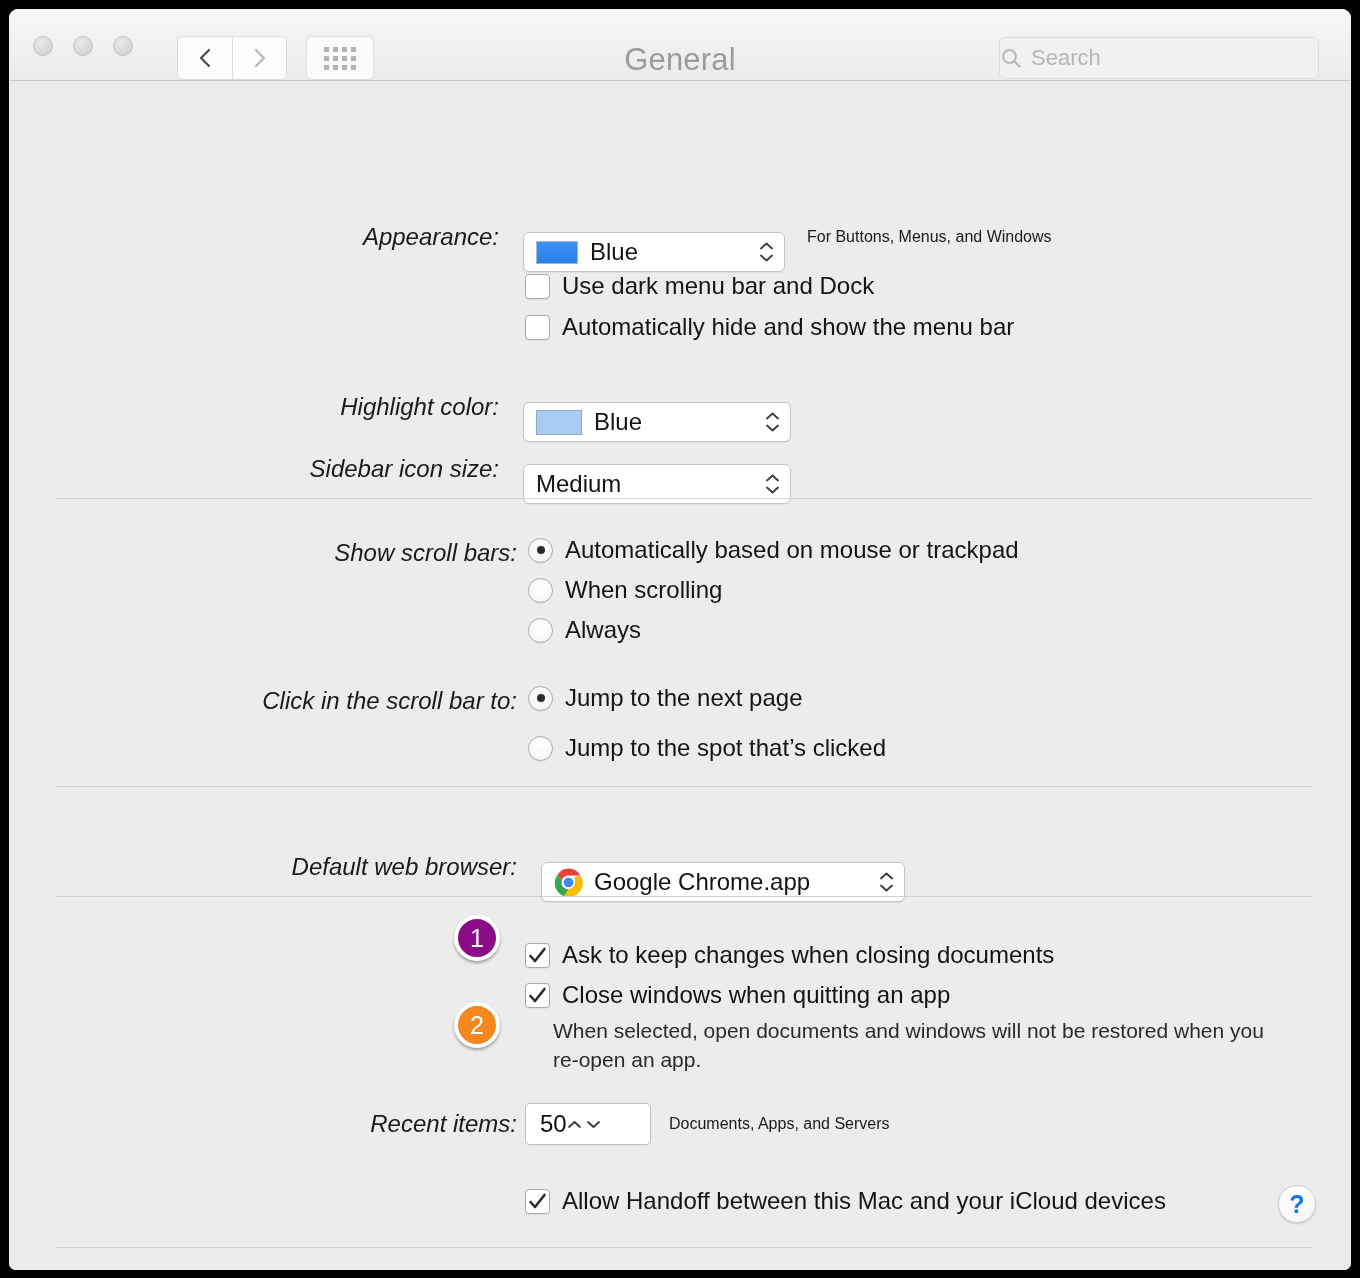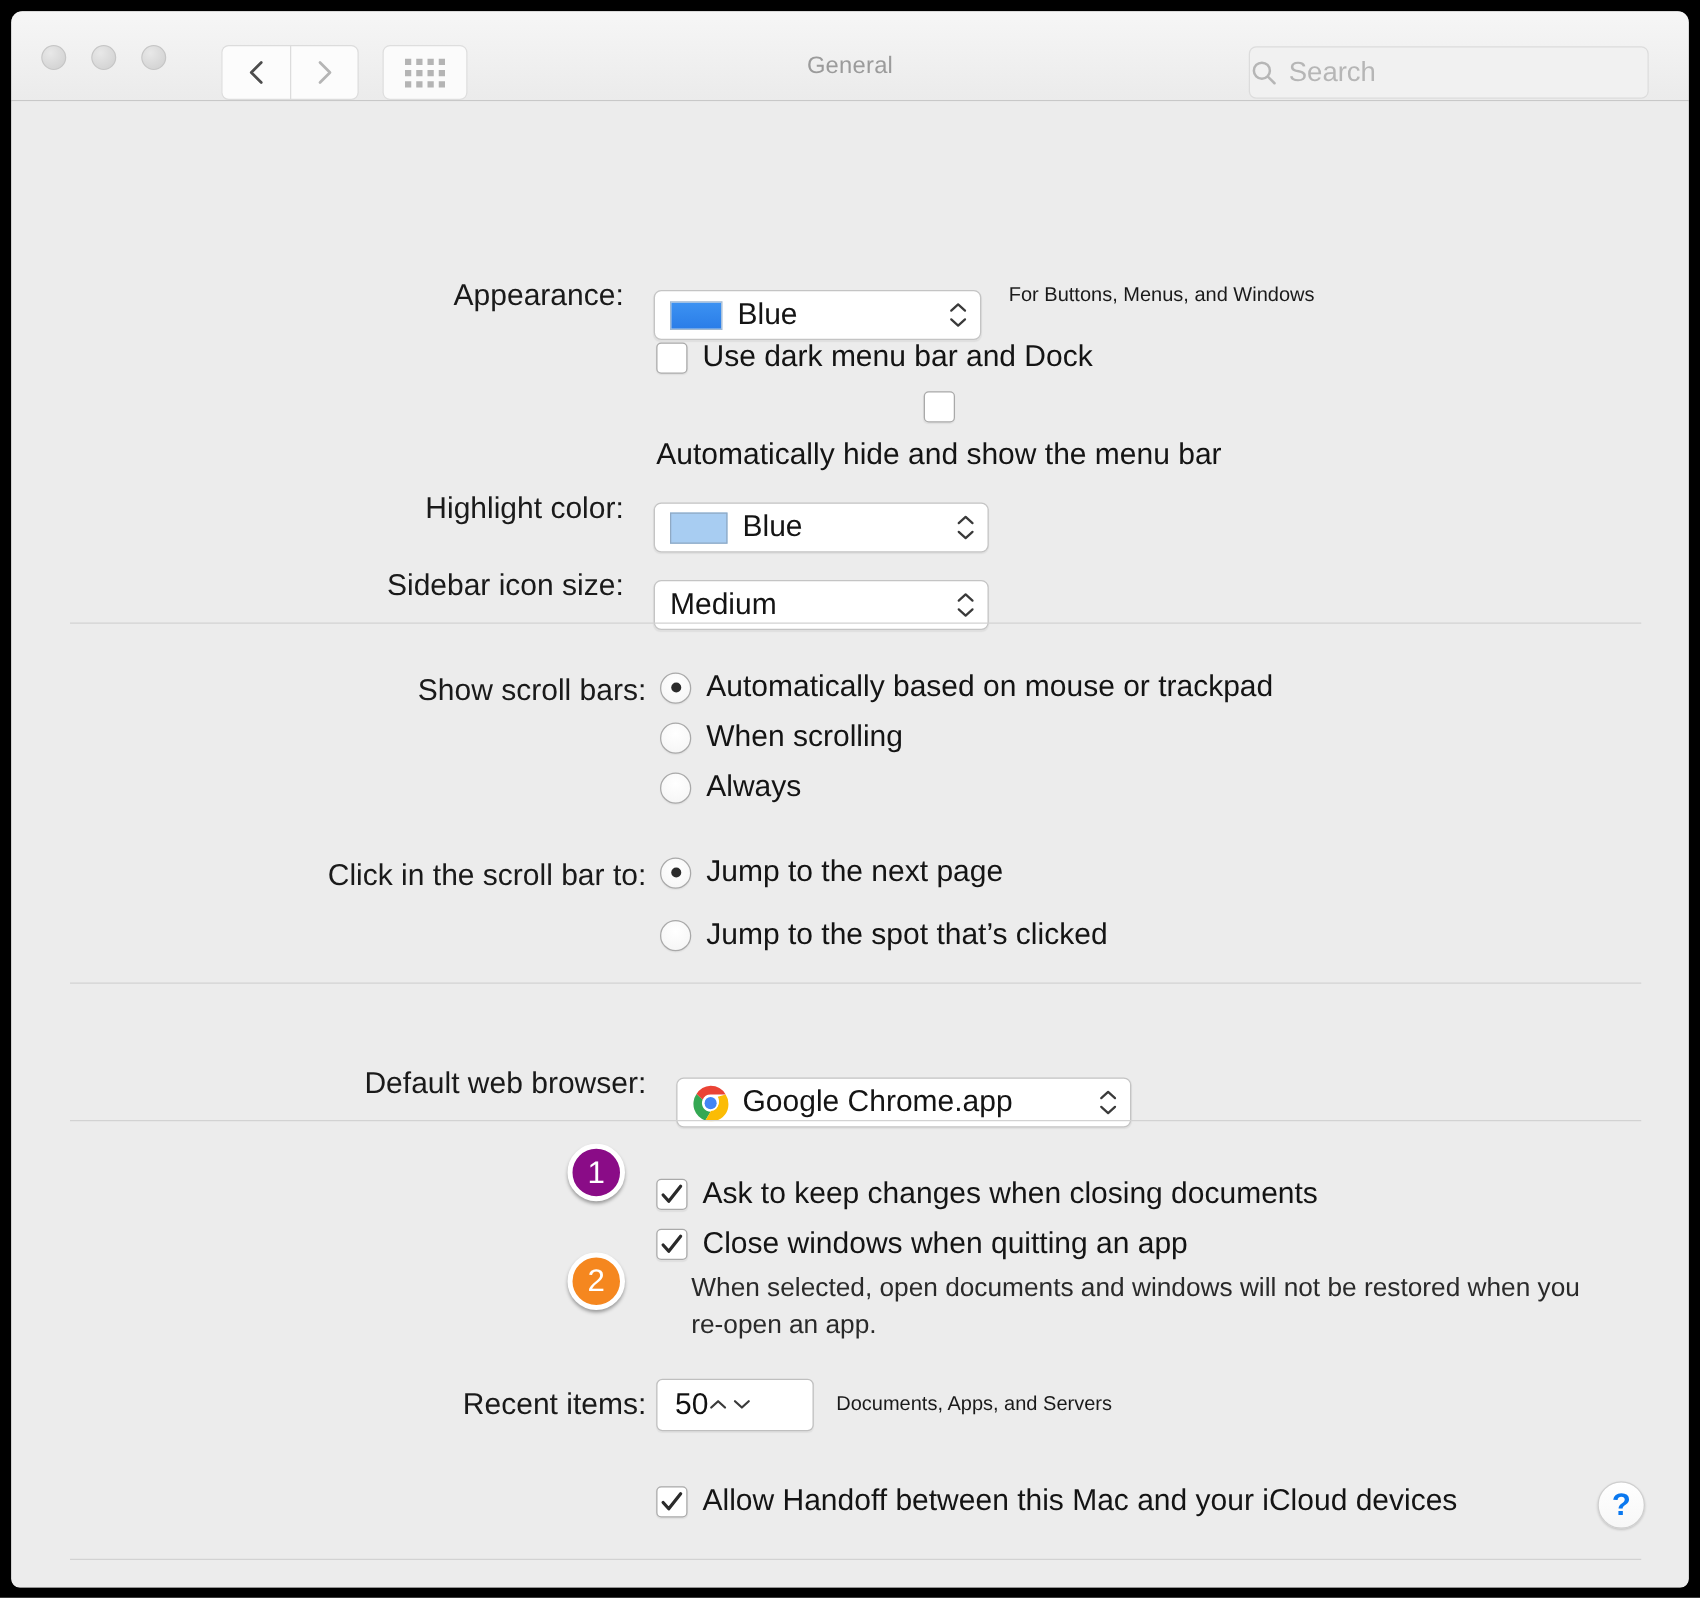--- a/index.html
+++ b/index.html
@@ -60,21 +60,21 @@
     border: 1px solid #dedede;
     border-radius: 6px;
     display: flex; align-items: center; justify-content: center;
   }
   .dots { display: grid; grid-template-columns: repeat(4, 5px); grid-auto-rows: 5px; gap: 4px; }
   .dots i { display: block; width: 5px; height: 5px; background: #b4b4b4; }
 
   #win-title {
     position: absolute; left: 0; right: 0; top: 33px;
     text-align: center;
-    font-size: 19px;
+    font-size: 31px;
     color: #9b9b9b;
     letter-spacing: 0.2px;
   }
 
   #searchfield {
     position: absolute; right: 32px; top: 28px;
     width: 320px; height: 42px;
     background: #f1f1f1;
     border: 1px solid #dcdcdc;
     border-radius: 6px;
@@ -92,21 +92,21 @@
   .sep {
     position: absolute;
     left: 47px; width: 1257px;
     height: 1px;
     background: #d2d2d2;
   }
 
   .row { position: absolute; display: flex; align-items: center; }
   .lbl {
     font-size: 24px; color: #1a1a1a;
-    text-align: right; white-space: nowrap;
+    text-align: right; white-space: nowrap; font-style: italic;
   }
   .trail {
     font-size: 16px; color: #1a1a1a; white-space: nowrap;
   }
 
   
   .popup {
     height: 40px;
     background: #ffffff;
     border: 1px solid #c4c4c4;
@@ -282,21 +282,21 @@
         </span>
       </span>
       <span class="trail" style="margin-left:22px;">For Buttons, Menus, and Windows</span>
     </div>
 
     <div class="cbrow" style="left:516px; top:191px;">
       <span class="cb"></span>
       <span class="cbtext">Use dark menu bar and Dock</span>
     </div>
 
-    <div class="cbrow" style="left:516px; top:232px;flex-direction:column;">
+    <div class="cbrow" style="left:516px; top:232px;">
       <span class="cb"></span>
       <span class="cbtext">Automatically hide and show the menu bar</span>
     </div>
 
     <div class="row" style="left:313px; top:290px;">
       <span class="lbl" style="width:177px;">Highlight color:</span>
       <span class="popup" style="margin-left:24px; width:268px;">
         <span class="swatch-lightblue"></span>
         <span class="ptext">Blue</span>
         <span class="steppers">

